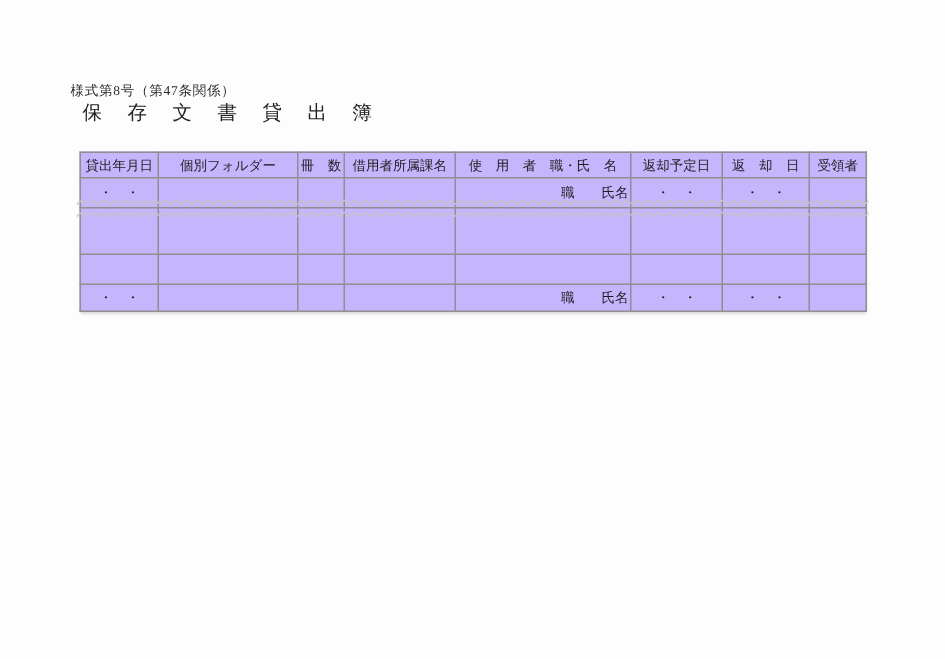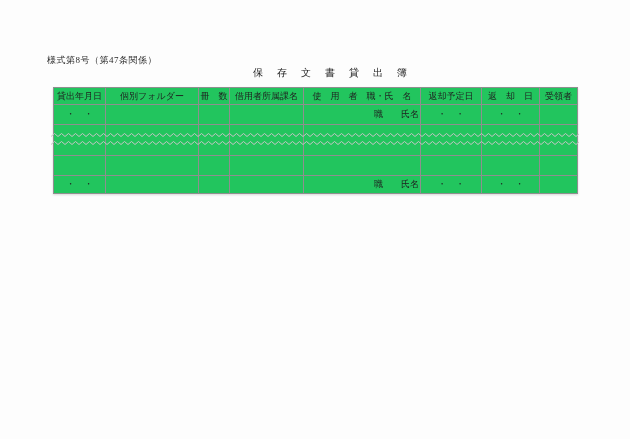--- a/index.html
+++ b/index.html
@@ -19,42 +19,43 @@
     position: absolute;
     left: 47px;
     top: 54px;
     font-size: 9px;
     letter-spacing: 0.5px;
     color: #2b2b2b;
     white-space: nowrap;
   }
   .doc-title {
     position: absolute;
-    left: 69px;
+    left: 55px;
     top: 66px;
     width: 524px;
-    text-align: center;
-    font-size: 10px;
+    text-align: left;
+    font-size: 13px;
     letter-spacing: 2px;
     color: #222222;
     white-space: nowrap;
   }
   .table-wrap {
     position: absolute;
     left: 53px;
     top: 87px;
     width: 524px;
   }
   table.register {
     width: 524px;
     table-layout: fixed;
     border-collapse: collapse;
     border: 1.5px solid #5a5a5a;
-    background: #22c55e;
+    background: #c4b5fd;
     box-shadow: 0 1px 2px rgba(0,0,0,0.15);
+    margin-top: 14px;
   }
   table.register th,
   table.register td {
     border: 1px solid #8f8f8f;
     font-size: 9px;
     font-weight: normal;
     text-align: center;
     vertical-align: middle;
     padding: 0 1px;
     overflow: hidden;

